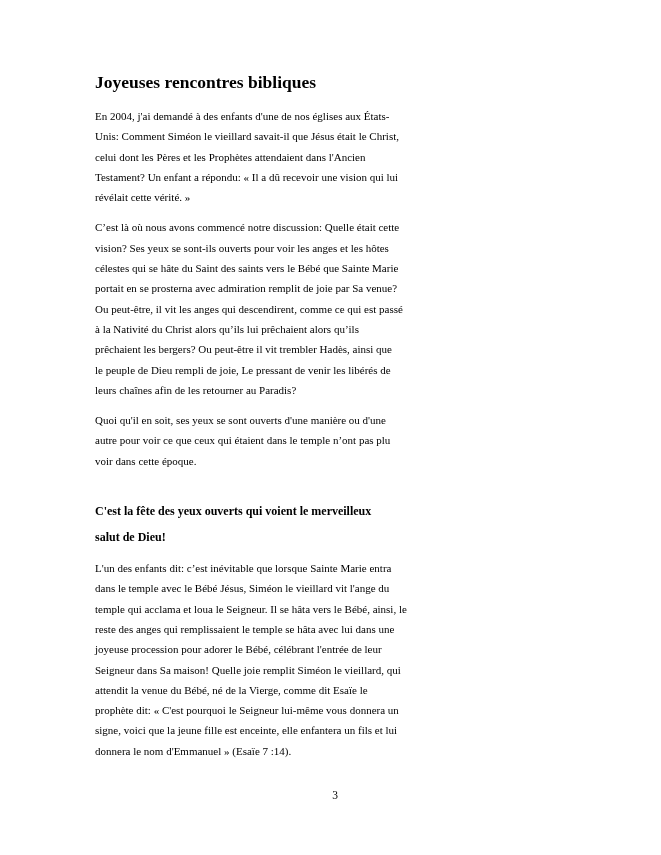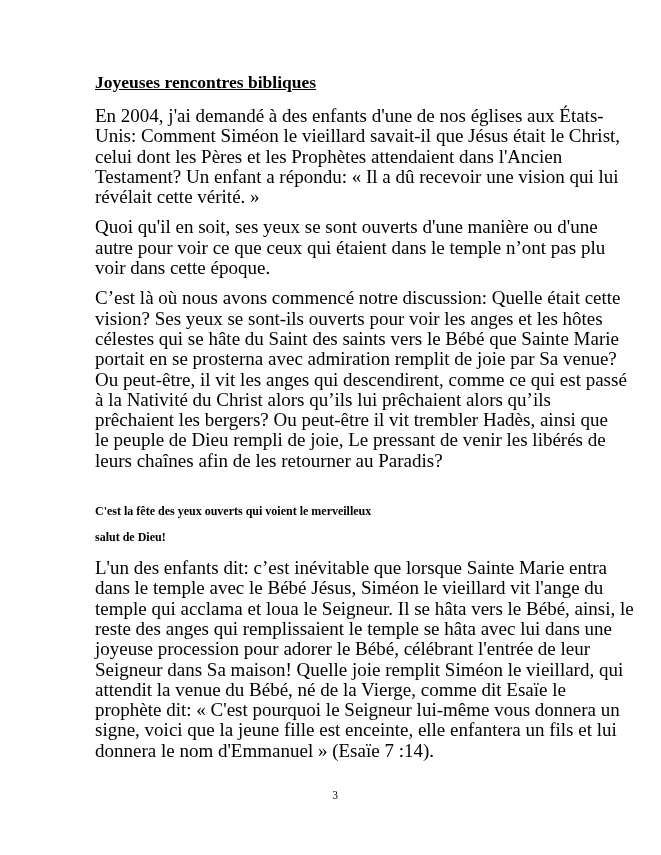--- a/index.html
+++ b/index.html
@@ -17,24 +17,23 @@
     font-family: "Liberation Serif", "DejaVu Serif", serif;
     padding: 72px 70px 0 95px;
     overflow: hidden;
   }
   .doc-h1 {
     font-size: 17.5px;
     font-weight: bold;
     line-height: 20px;
     margin: 0 0 14px 0;
     white-space: pre;
-    text-decoration: underline;
   }
   .doc-p {
-    font-size: 19px;
+    font-size: 11px;
     line-height: 20.3px;
     margin: 0 0 10px 0;
     white-space: pre;
   }
   .doc-h2 {
     font-size: 12px;
     font-weight: bold;
     line-height: 26px;
     margin: 27px 0 8px 0;
     white-space: pre;
@@ -54,33 +53,33 @@
 
 <div class="page">
   <h1 class="doc-h1">Joyeuses rencontres bibliques</h1>
 
   <p class="doc-p">En 2004, j'ai demandé à des enfants d'une de nos églises aux États-
 Unis: Comment Siméon le vieillard savait-il que Jésus était le Christ,
 celui dont les Pères et les Prophètes attendaient dans l'Ancien
 Testament? Un enfant a répondu: « Il a dû recevoir une vision qui lui
 révélait cette vérité. »</p>
 
-  <p class="doc-p">Quoi qu'il en soit, ses yeux se sont ouverts d'une manière ou d'une
-autre pour voir ce que ceux qui étaient dans le temple n’ont pas plu
-voir dans cette époque.</p>
-
   <p class="doc-p">C’est là où nous avons commencé notre discussion: Quelle était cette
 vision? Ses yeux se sont-ils ouverts pour voir les anges et les hôtes
 célestes qui se hâte du Saint des saints vers le Bébé que Sainte Marie
 portait en se prosterna avec admiration remplit de joie par Sa venue?
 Ou peut-être, il vit les anges qui descendirent, comme ce qui est passé
 à la Nativité du Christ alors qu’ils lui prêchaient alors qu’ils
 prêchaient les bergers? Ou peut-être il vit trembler Hadès, ainsi que
 le peuple de Dieu rempli de joie, Le pressant de venir les libérés de
 leurs chaînes afin de les retourner au Paradis?</p>
+
+  <p class="doc-p">Quoi qu'il en soit, ses yeux se sont ouverts d'une manière ou d'une
+autre pour voir ce que ceux qui étaient dans le temple n’ont pas plu
+voir dans cette époque.</p>
 
   <h2 class="doc-h2">C'est la fête des yeux ouverts qui voient le merveilleux
 salut de Dieu!</h2>
 
   <p class="doc-p">L'un des enfants dit: c’est inévitable que lorsque Sainte Marie entra
 dans le temple avec le Bébé Jésus, Siméon le vieillard vit l'ange du
 temple qui acclama et loua le Seigneur. Il se hâta vers le Bébé, ainsi, le
 reste des anges qui remplissaient le temple se hâta avec lui dans une
 joyeuse procession pour adorer le Bébé, célébrant l'entrée de leur
 Seigneur dans Sa maison! Quelle joie remplit Siméon le vieillard, qui

